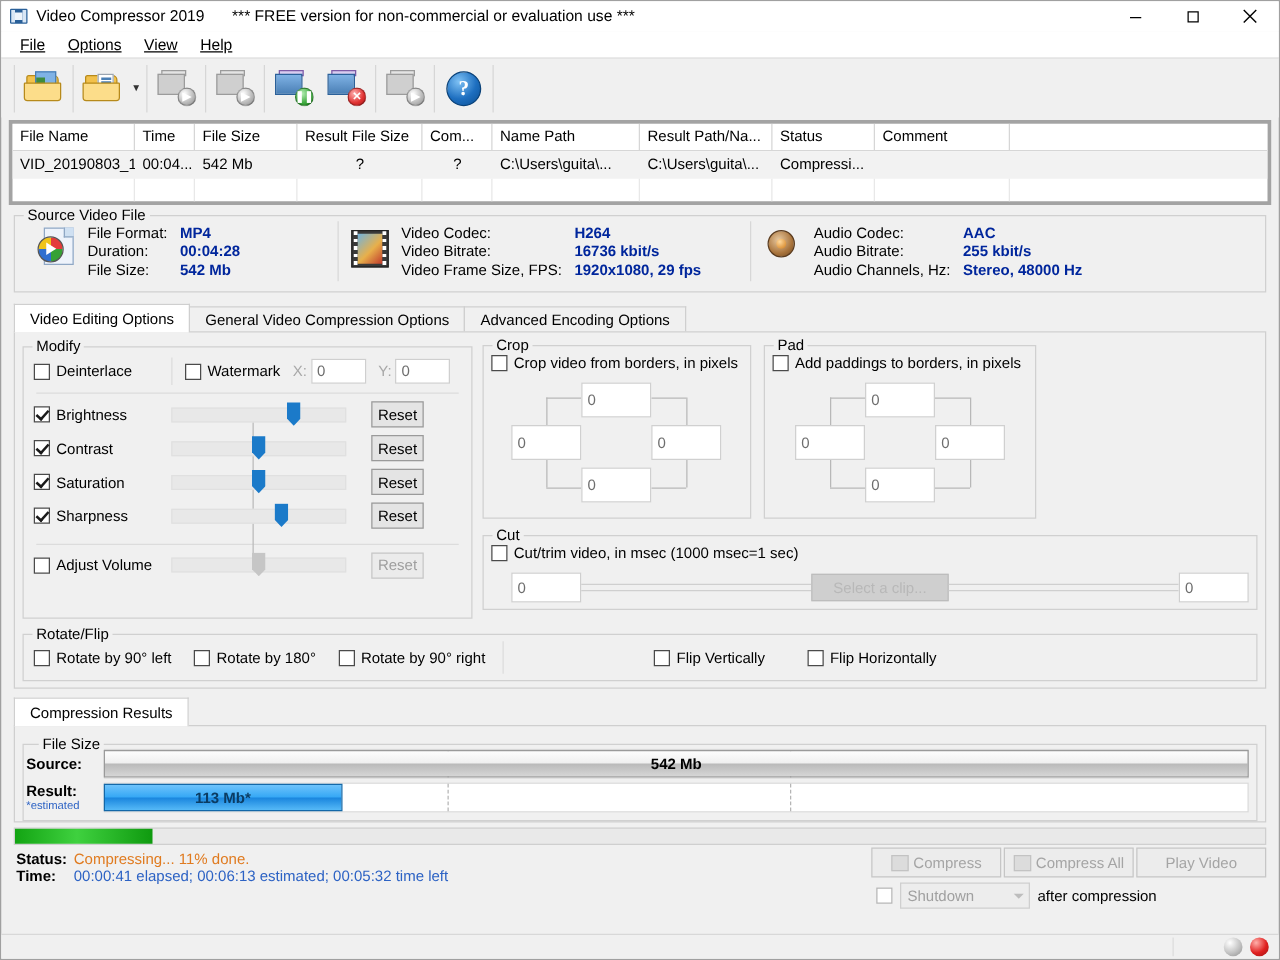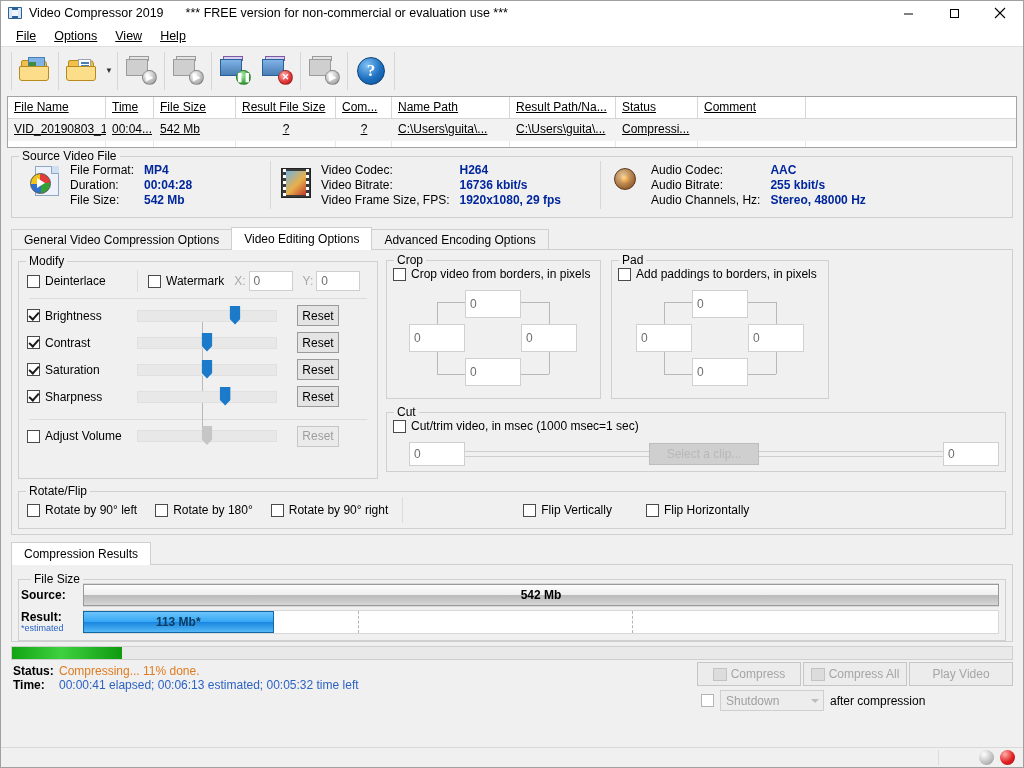--- a/index.html
+++ b/index.html
@@ -99,25 +99,24 @@
     width: 28px; height: 28px; border-radius: 50%;
     background: radial-gradient(circle at 35% 28%, #7fc2f5, #1e6fc0 55%, #0b4e92);
     border: 1px solid #0a4279;
     display:flex; align-items:center; justify-content:center;
     color:#fff; font-weight:bold; font-size:17px; font-family:"Liberation Serif", serif;
   }
 
   
   .filelist {
     margin: 2px 6px 0 6px;
-    border: 1px solid #a3a3a3;
+    border: 3px solid #a3a3a3;
     background: #fff;
-    height: 52px;
+    height: 68px;
     overflow: hidden;
-    text-decoration: underline;
   }
   .fl-head { display: flex; height: 22px; background:#fff; border-bottom:1px solid #d6d6d6; }
   .fl-head .cell {
     border-right: 1px solid #d6d6d6;
     padding: 3px 6px; font-size: 12px; color: #000;
     white-space: nowrap; overflow: hidden;
   }
   .fl-row { display: flex; height: 22px; }
   .fl-row.sel { background: #f2f2f2; }
   .fl-row .cell { padding: 3px 6px; font-size: 12px; white-space: nowrap; overflow:hidden; }
@@ -475,25 +474,25 @@
           <div class="src-lbl">Audio Bitrate:</div>
           <div class="src-val">255 kbit/s</div>
           <div class="src-lbl">Audio Channels, Hz:</div>
           <div class="src-val">Stereo, 48000 Hz</div>
         </div>
       </div>
     </div>
   </div>
 
   <div class="tabstrip">
+    <div class="tab active">
+      <span>Video Editing Options</span>
+    </div>
     <div class="tab">
       <span>General Video Compression Options</span>
-    </div>
-    <div class="tab active">
-      <span>Video Editing Options</span>
     </div>
     <div class="tab">
       <span>Advanced Encoding Options</span>
     </div>
   </div>
 
   <div class="tabbody">
     <div style="display:flex; gap:8px;">
 
       <div class="group" style="width:360px; height:218px; padding:8px 8px 0 8px; position:relative;">

